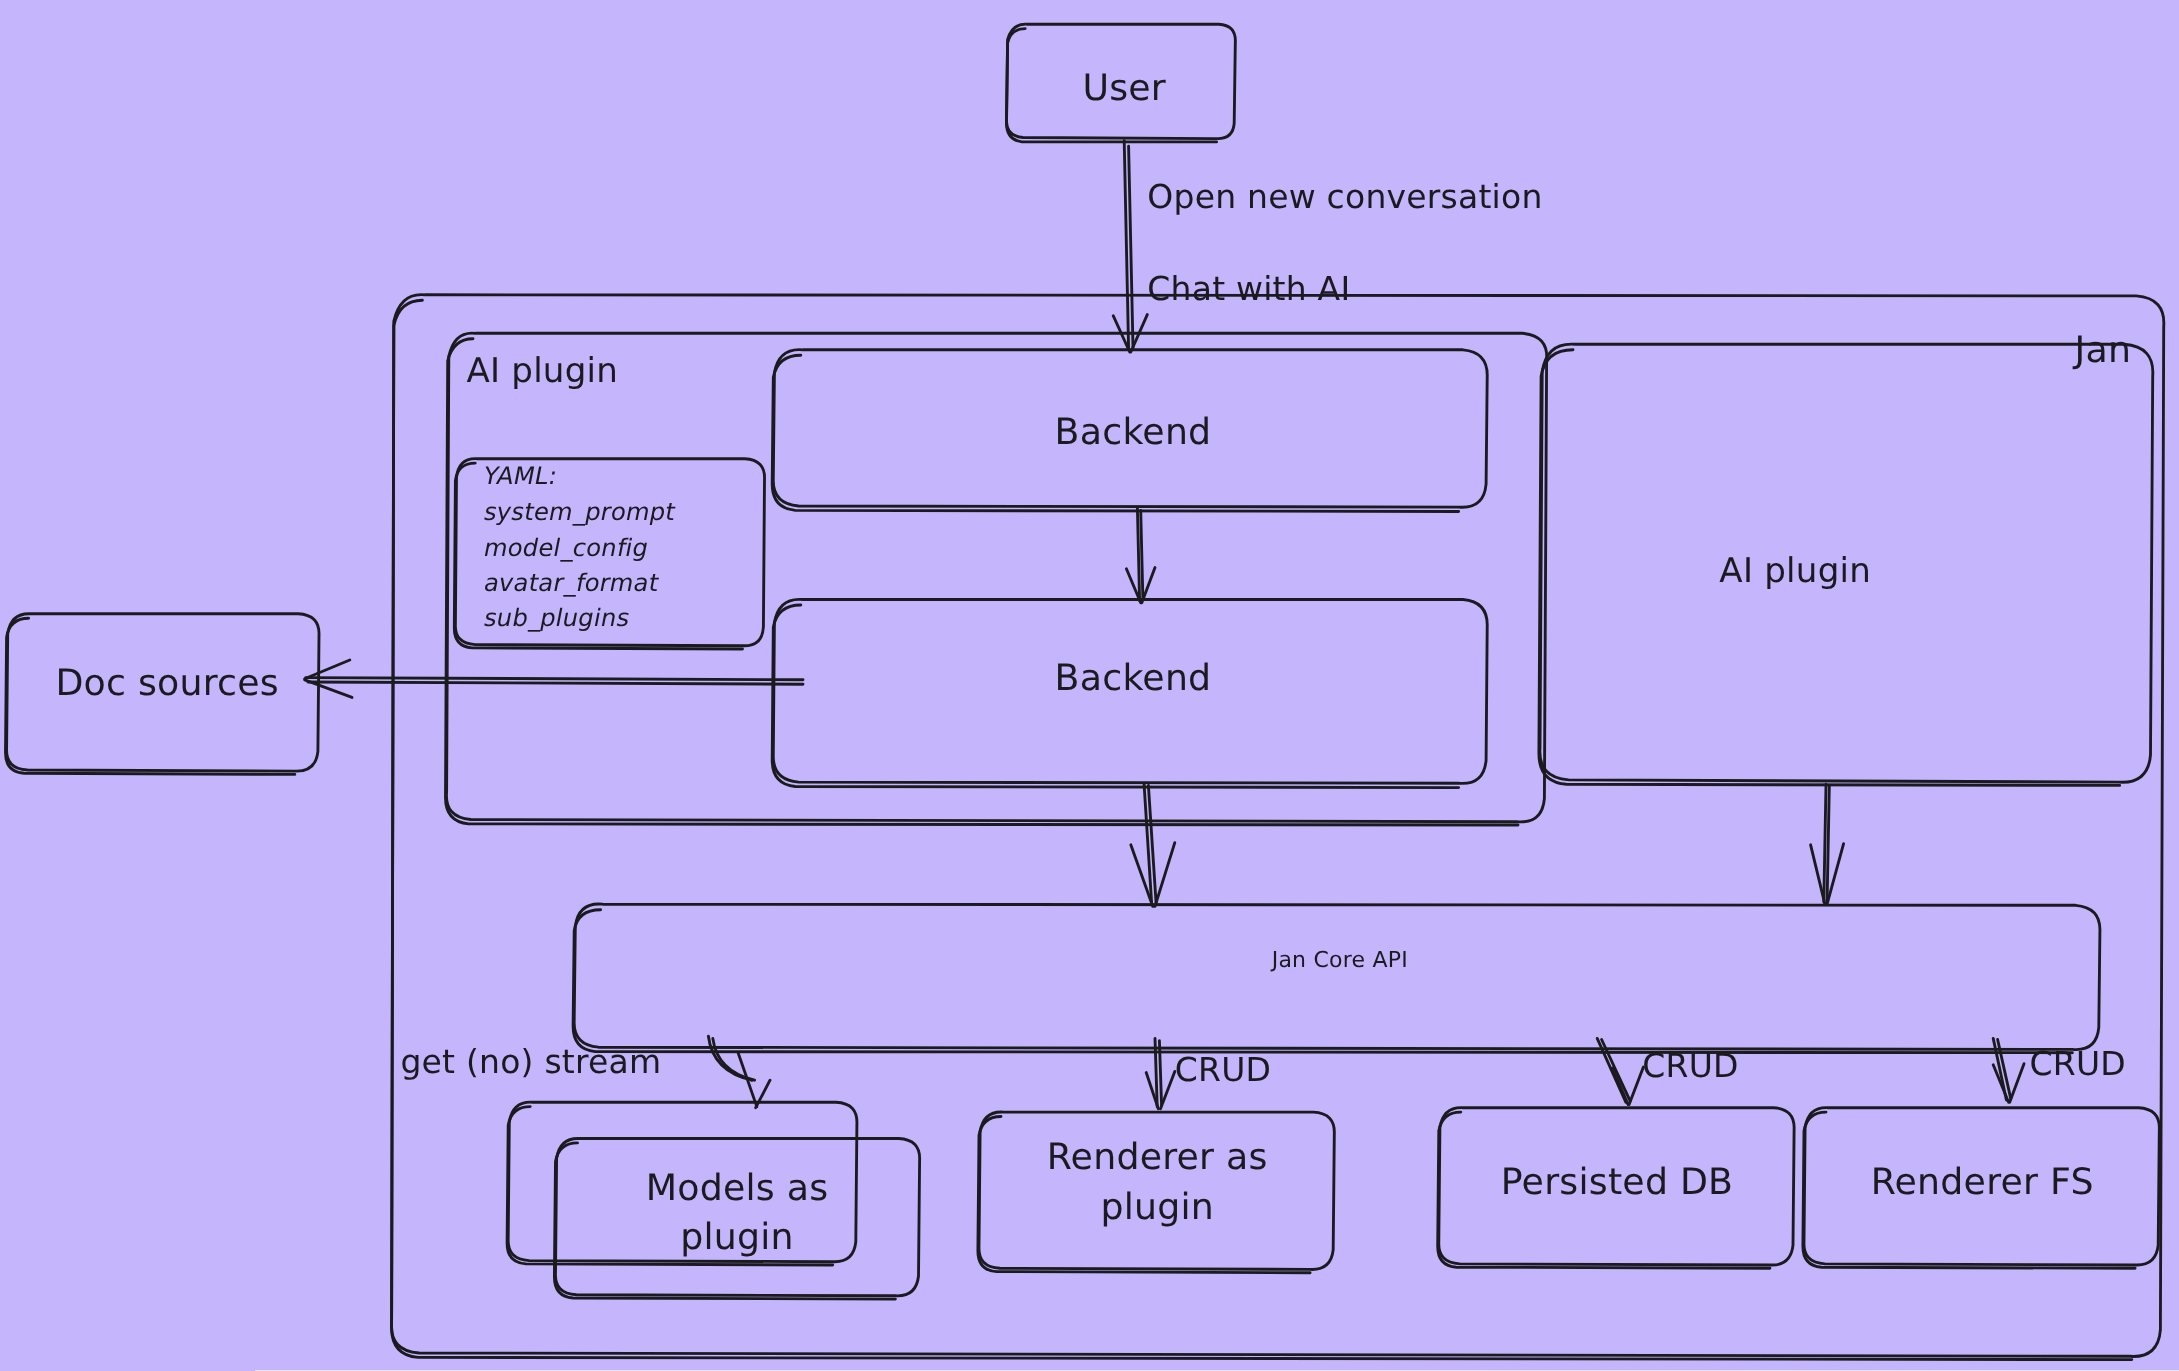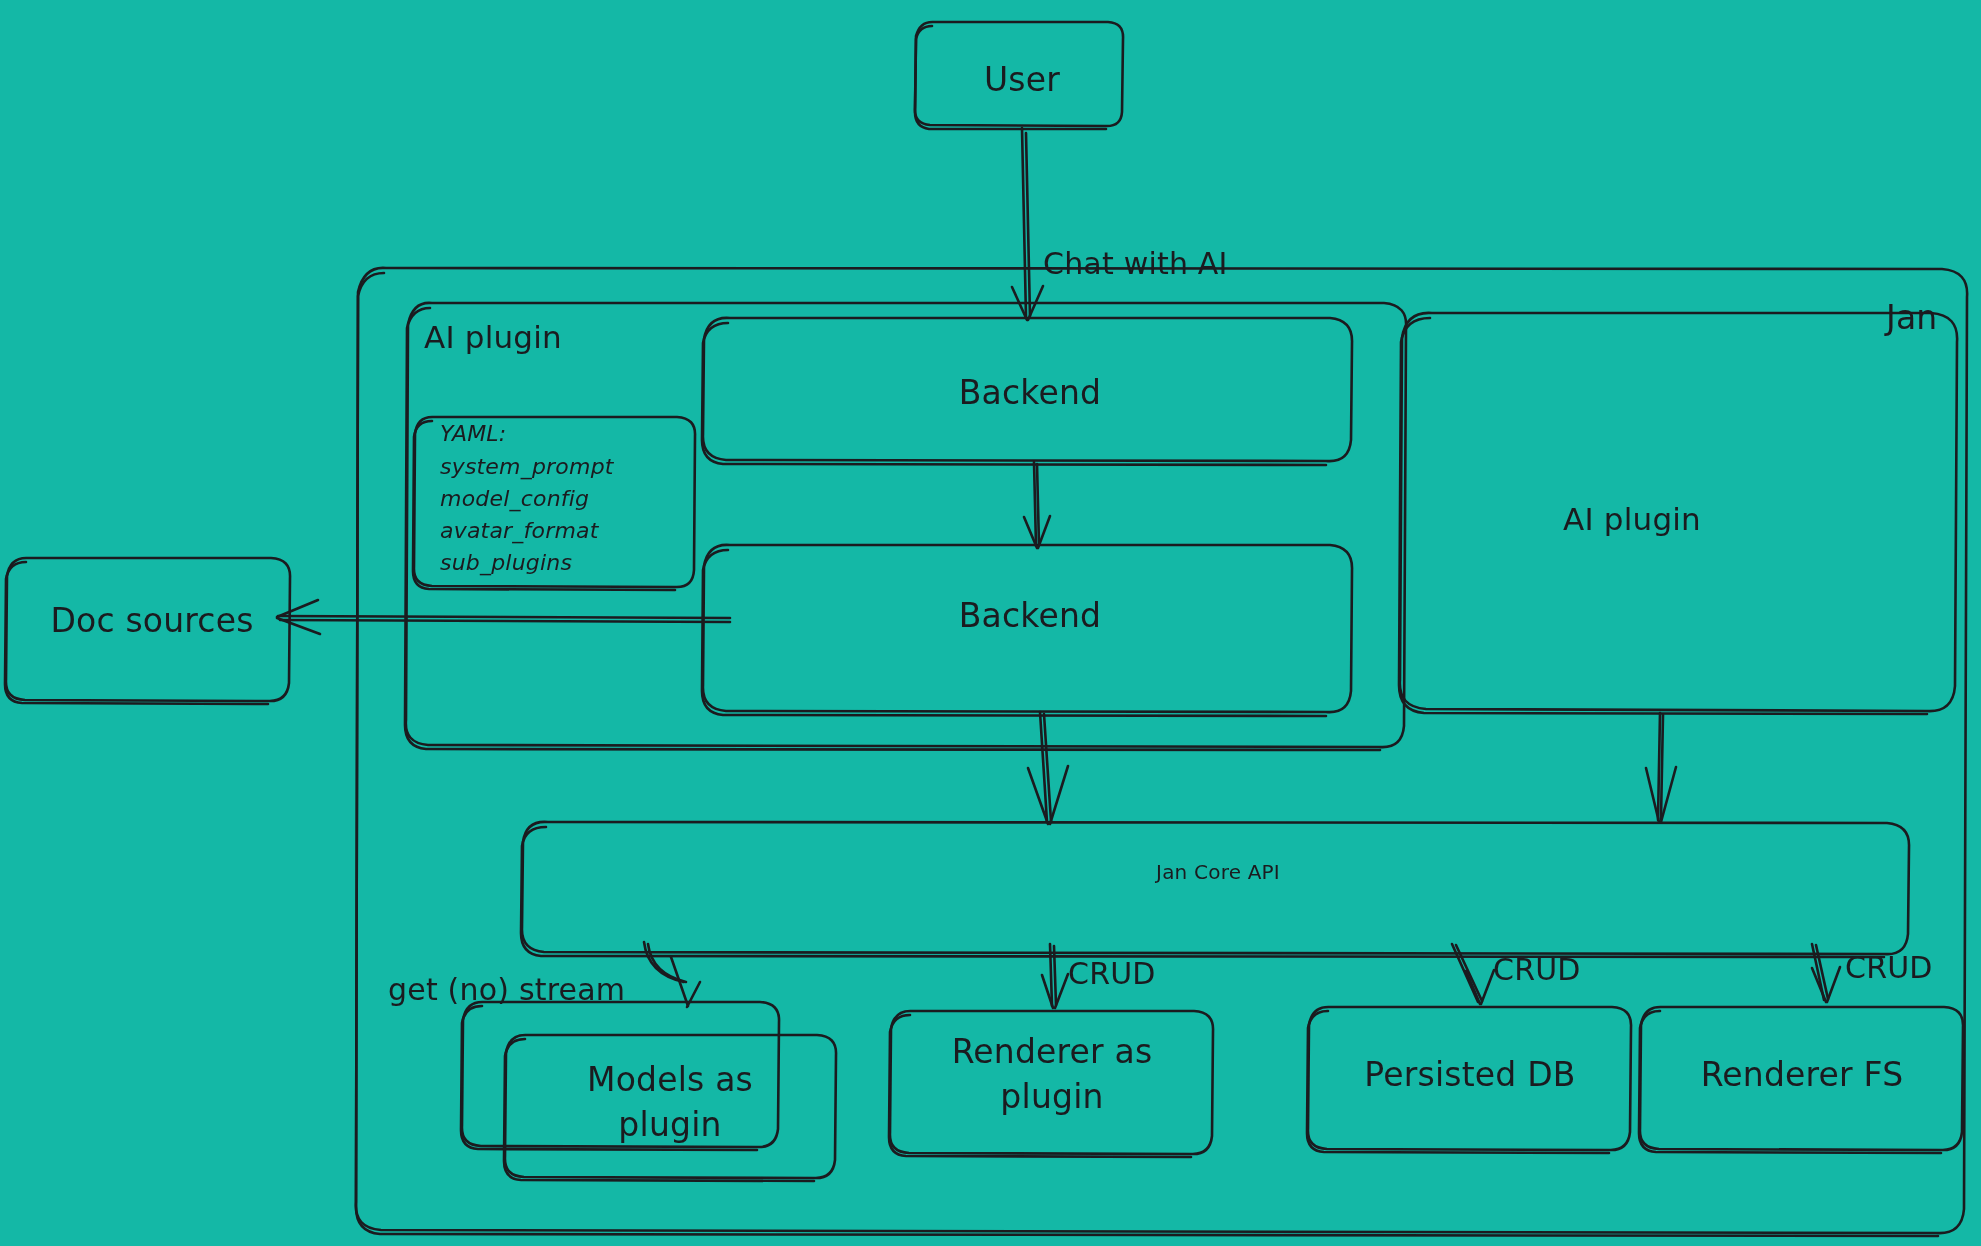--- a/index.html
+++ b/index.html
@@ -4,21 +4,21 @@
 <style>
   html, body {
     margin: 0;
     padding: 0;
     background: #ffffff;
   }
   #canvas {
     position: relative;
     width: 1981px;
     height: 1246px;
-    background: #14b8a6;
+    background: #c4b5fd;
     font-family: "DejaVu Sans", sans-serif;
     overflow: hidden;
   }
   svg.layer {
     position: absolute;
     top: 0; left: 0;
     width: 1981px;
     height: 1246px;
   }
   .lbl {
@@ -210,23 +210,24 @@
   <div class="lbl ctr t-node" style="left:670px; top:1080px;">Models as</div>
   <div class="lbl ctr t-node" style="left:670px; top:1125px;">plugin</div>
 
   <div class="lbl ctr t-node" style="left:1052px; top:1052px;">Renderer as</div>
   <div class="lbl ctr t-node" style="left:1052px; top:1097px;">plugin</div>
 
   <div class="lbl ctr t-node" style="left:1470px; top:1075px;">Persisted DB</div>
 
   <div class="lbl ctr t-node" style="left:1802px; top:1075px;">Renderer FS</div>
 
+  <div class="lbl lft t-edge" style="left:1043px; top:161px;">Open new conversation</div>
   <div class="lbl lft t-edge" style="left:1043px; top:205px;margin-top:40px;">Chat with AI</div>
 
-  <div class="lbl lft t-edge" style="left:364px; top:971px;margin-left:24px;">get (no) stream</div>
+  <div class="lbl lft t-edge" style="left:364px; top:947px;">get (no) stream</div>
 
   <div class="lbl lft t-edge" style="left:1068px; top:955px;">CRUD</div>
 
   <div class="lbl lft t-edge" style="left:1493px; top:951px;">CRUD</div>
 
   <div class="lbl lft t-edge" style="left:1845px; top:949px;">CRUD</div>
 
 </div>
 
 </body></html>

